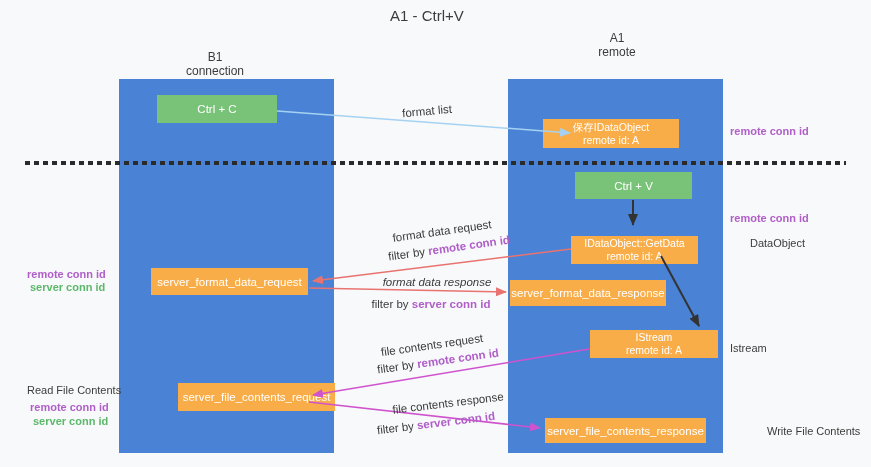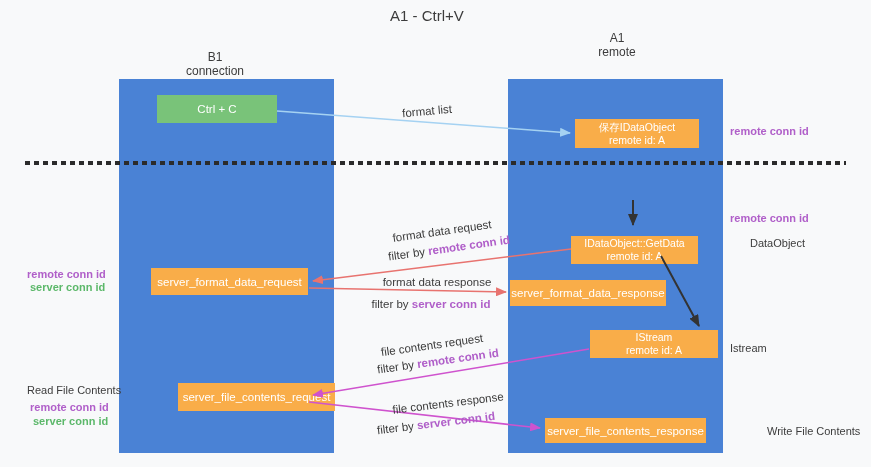--- a/index.html
+++ b/index.html
@@ -49,25 +49,28 @@
 
   <div class="col" style="left:119px; top:79px; width:215px; height:374px;"></div>
   <div class="col" style="left:508px; top:79px; width:215px; height:374px;"></div>
 
   <div class="dashed"></div>
 
   <div class="box green" style="left:157px; top:95px; width:120px; height:28px;">
     <div>Ctrl + C</div>
   </div>
 
-  <div class="box orange" style="left:575px; top:119px; width:124px; height:29px;">
+  <div class="box orange" style="left:543px; top:119px; width:136px; height:29px;">
     <div class="l2line">保存IDataObject</div>
     <div class="l2line">remote id: A</div>
   </div>
 
+  <div class="box green" style="left:575px; top:172px; width:117px; height:27px;">
+    <div>Ctrl + V</div>
+  </div>
 
   <div class="box orange" style="left:571px; top:228px; width:127px; height:28px;margin-top:8px;">
     <div class="l2line">IDataObject::GetData</div>
     <div class="l2line">remote id: A</div>
   </div>
 
   <div class="box orange" style="left:151px; top:268px; width:157px; height:27px;">
     <div>server_format_data_request</div>
   </div>
 
@@ -113,21 +116,21 @@
   </svg>
 
   <div class="flow" style="left:427px; top:111px; transform:translate(-50%,-50%) rotate(-5deg);">format list</div>
 
   <div class="flow" style="left:442px; top:231px; transform:translate(-50%,-50%) rotate(-8deg);">format data request</div>
   <div class="flow" style="left:449px; top:248px; transform:translate(-50%,-50%) rotate(-8deg);">
     <span>filter by</span>
     <span class="purple">remote conn id</span>
   </div>
 
-  <div class="flow" style="left:437px; top:282px;">format data response</div>
+  <div class="flow" style="left:437px; top:282px;font-style:italic;">format data response</div>
   <div class="flow" style="left:431px; top:304px;">
     <span>filter by</span>
     <span class="purple">server conn id</span>
   </div>
 
   <div class="flow" style="left:432px; top:345px; transform:translate(-50%,-50%) rotate(-8deg);">file contents request</div>
   <div class="flow" style="left:438px; top:361px; transform:translate(-50%,-50%) rotate(-8deg);">
     <span>filter by</span>
     <span class="purple">remote conn id</span>
   </div>

